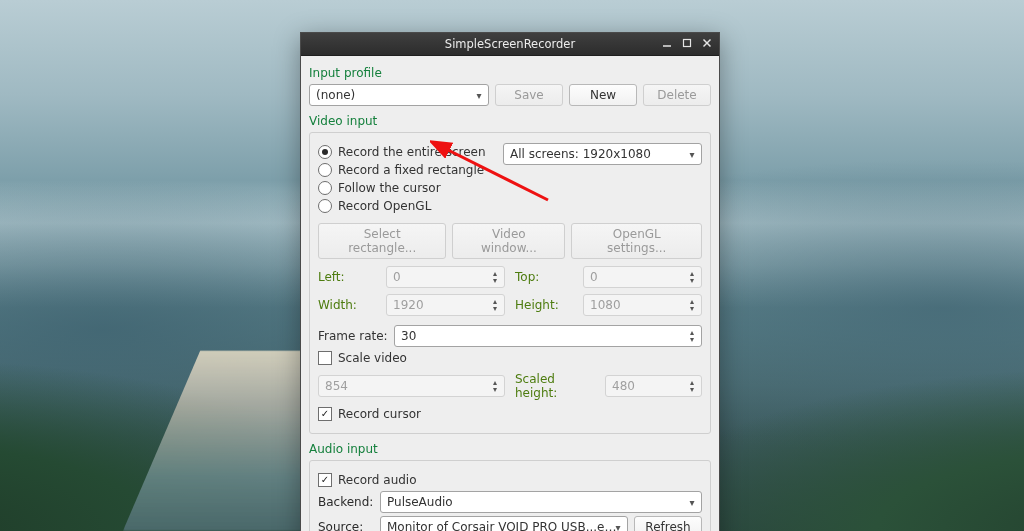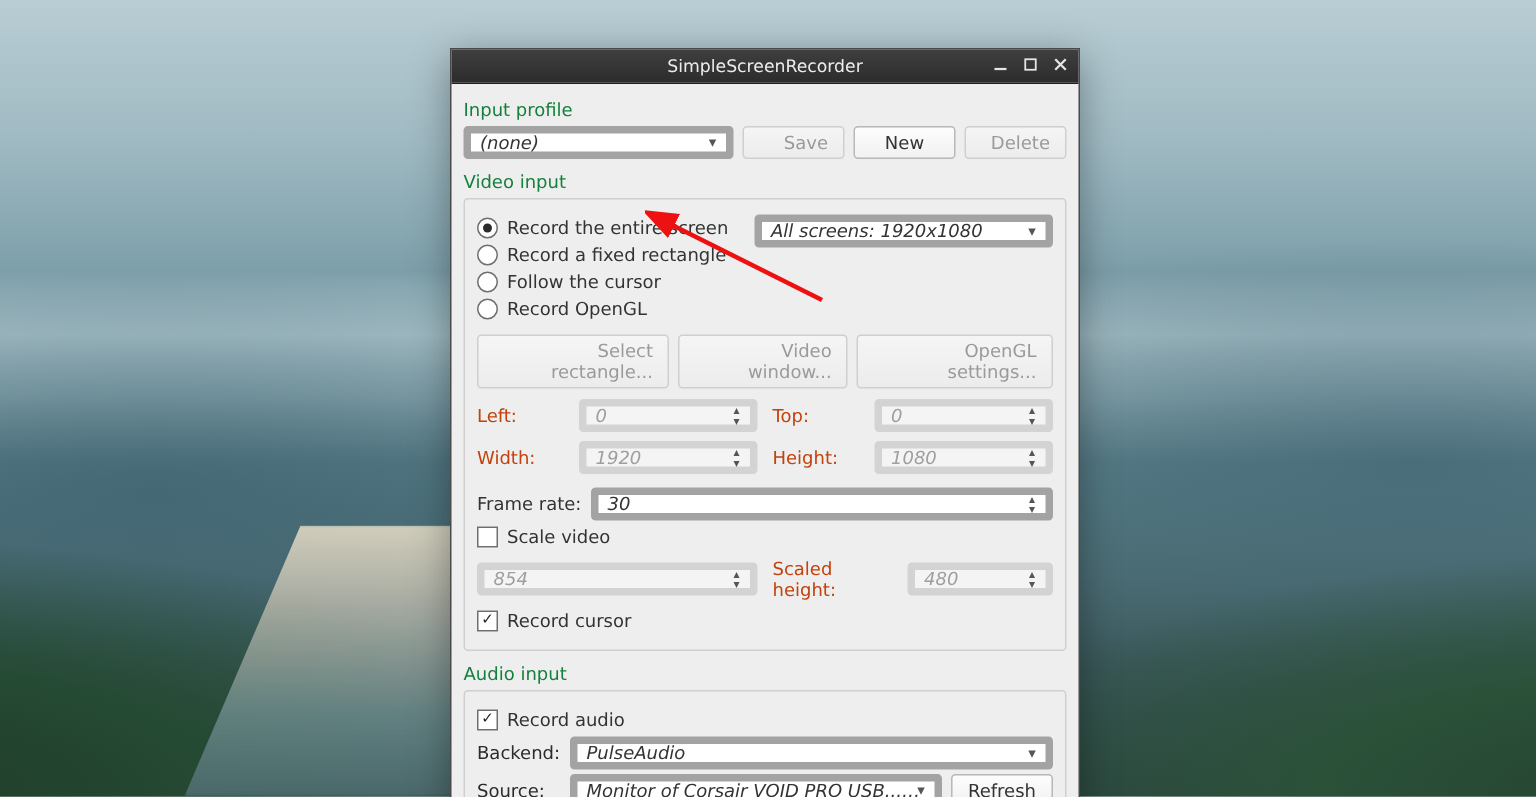--- a/index.html
+++ b/index.html
@@ -98,34 +98,33 @@
   .btn {
     background: linear-gradient(#fdfdfd,#f1f1f1);
     border: 1px solid #b8b8b8;
     border-radius: 3px;
     padding: 3px 10px;
     font-size: 12px;
     color: #333;
     min-width: 46px;
     text-align:center;
   }
-  .btn.disabled { color:#9a9a9a; background:linear-gradient(#f5f5f5,#ececec); border-color:#cfcfcf;text-align:right; }
+  .btn.disabled { color:#9a9a9a; background:linear-gradient(#f5f5f5,#ececec); border-color:#cfcfcf; }
   .combo, .textinput, .spin {
     background:#fff;
-    border:5px solid #a3a3a3;
+    border:1px solid #a3a3a3;
     border-radius:3px;
     height:22px;
     display:flex;
     align-items:center;
     padding:0 4px 0 6px;
     font-size:12px;
     color:#333;
     position:relative;
     box-sizing:border-box;
-    font-style:italic;
   }
   .combo .caret, .spin .updn {
     position:absolute; right:2px; top:1px; bottom:1px; width:14px;
     display:flex; flex-direction:column; align-items:center; justify-content:center;
     color:#555;
   }
   .combo .caret::before { content:"▾"; font-size:10px; color:#555; }
   .spin .updn::before { content:"▴"; font-size:8px; line-height:7px; }
   .spin .updn::after  { content:"▾"; font-size:8px; line-height:7px; }
   .disabled-field { color:#9f9f9f; background:#f4f4f4; border-color:#d3d3d3; }
@@ -152,21 +151,21 @@
   }
   .check .box{
     width:12px;height:12px;border:1px solid #6e6e6e;background:#fff;
     display:flex;align-items:center;justify-content:center;font-size:10px;color:#222;
   }
   .check.checked .box::after{content:"✓";line-height:1;}
 
   .two-col { display:flex; gap:10px; }
   .two-col > * { flex:1; }
 
-  .label-fixed { width:62px; color:#c2410c; font-size:12px; }
+  .label-fixed { width:62px; color:#4d7c0f; font-size:12px; }
   .label-fixed.active { color:#333; }
 
   
   .arrow-annot{
     position:absolute;
     left:430px; top:140px;
     width:130px; height:70px;
     pointer-events:none;
   }
 </style>

